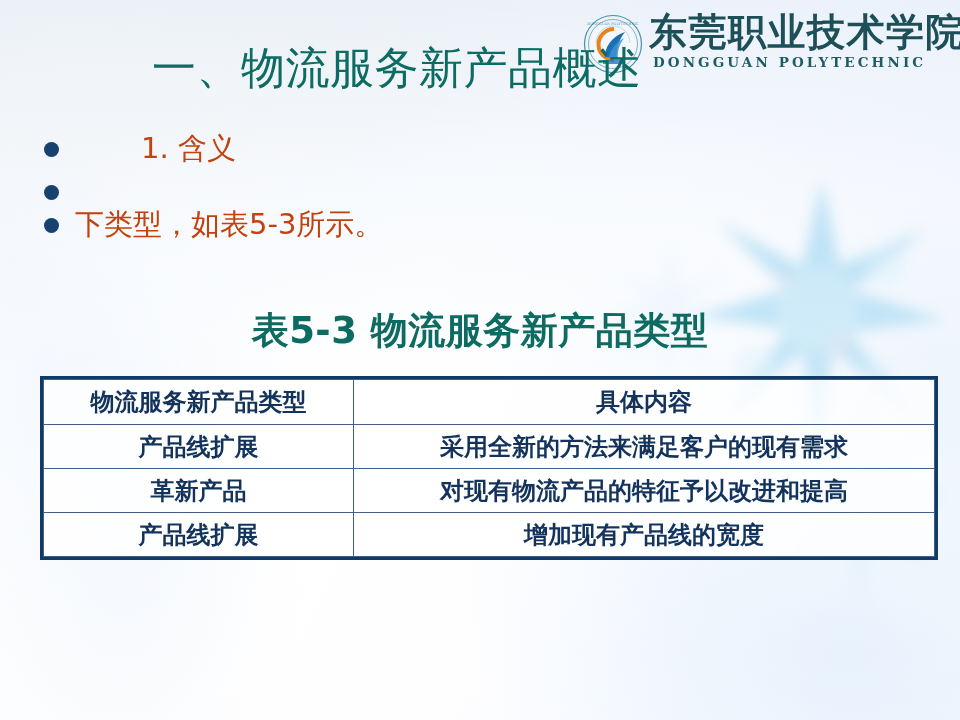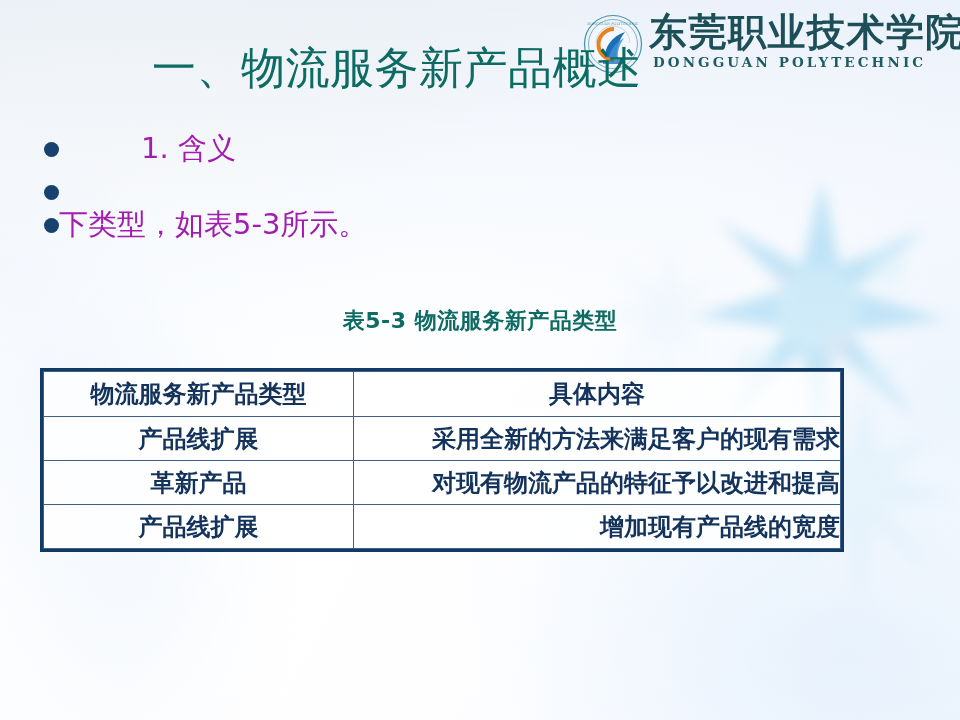--- a/index.html
+++ b/index.html
@@ -181,48 +181,48 @@
   .bullet-dot {
     flex: 0 0 auto;
     width: 15px;
     height: 15px;
     border-radius: 50%;
     background: #17416e;
     margin-top: 12px;
   }
   .body-text {
     font-size: 29px;
-    color: #a21caf;
+    color: #c2410c;
     line-height: 1.28;
     white-space: pre;
     font-weight: 500;
   }
   .row-indent-a .body-text { margin-left: 82px; }
   .row-indent-b .body-text { margin-left: 62px; }
-  .row-indent-c .body-text { }
+  .row-indent-c .body-text { margin-left: 16px; }
 
   
   .table-caption {
     position: absolute;
     left: 0;
     top: 306px;
     width: 960px;
     text-align: center;
-    font-size: 22px;
+    font-size: 37px;
     font-weight: 700;
     color: #0d6b62;
     letter-spacing: 0.5px;
   }
 
   
   .data-table-wrap {
     position: absolute;
     left: 40px;
-    top: 368px;
-    width: 804px;
+    top: 376px;
+    width: 898px;
     border: 3px solid #123a66;
     box-sizing: border-box;
     background: rgba(255,255,255,0.62);
   }
   table.data-table {
     border-collapse: collapse;
     width: 100%;
     table-layout: fixed;
   }
   table.data-table td,
@@ -234,21 +234,21 @@
     color: #13335c;
     font-weight: 700;
     background: rgba(255,255,255,0.50);
   }
   table.data-table col.col-type { width: 310px; }
   .cell-type {
     text-align: center;
     padding: 0 6px;
   }
   .cell-detail {
-    text-align: right;
+    text-align: center;
     padding: 0 8px 0 10px;
   }
   table.data-table thead th {
     height: 44px;
     background: rgba(255,255,255,0.34);
   }
   table.data-table thead th.head-detail {
     text-align: center;
   }
 </style>

